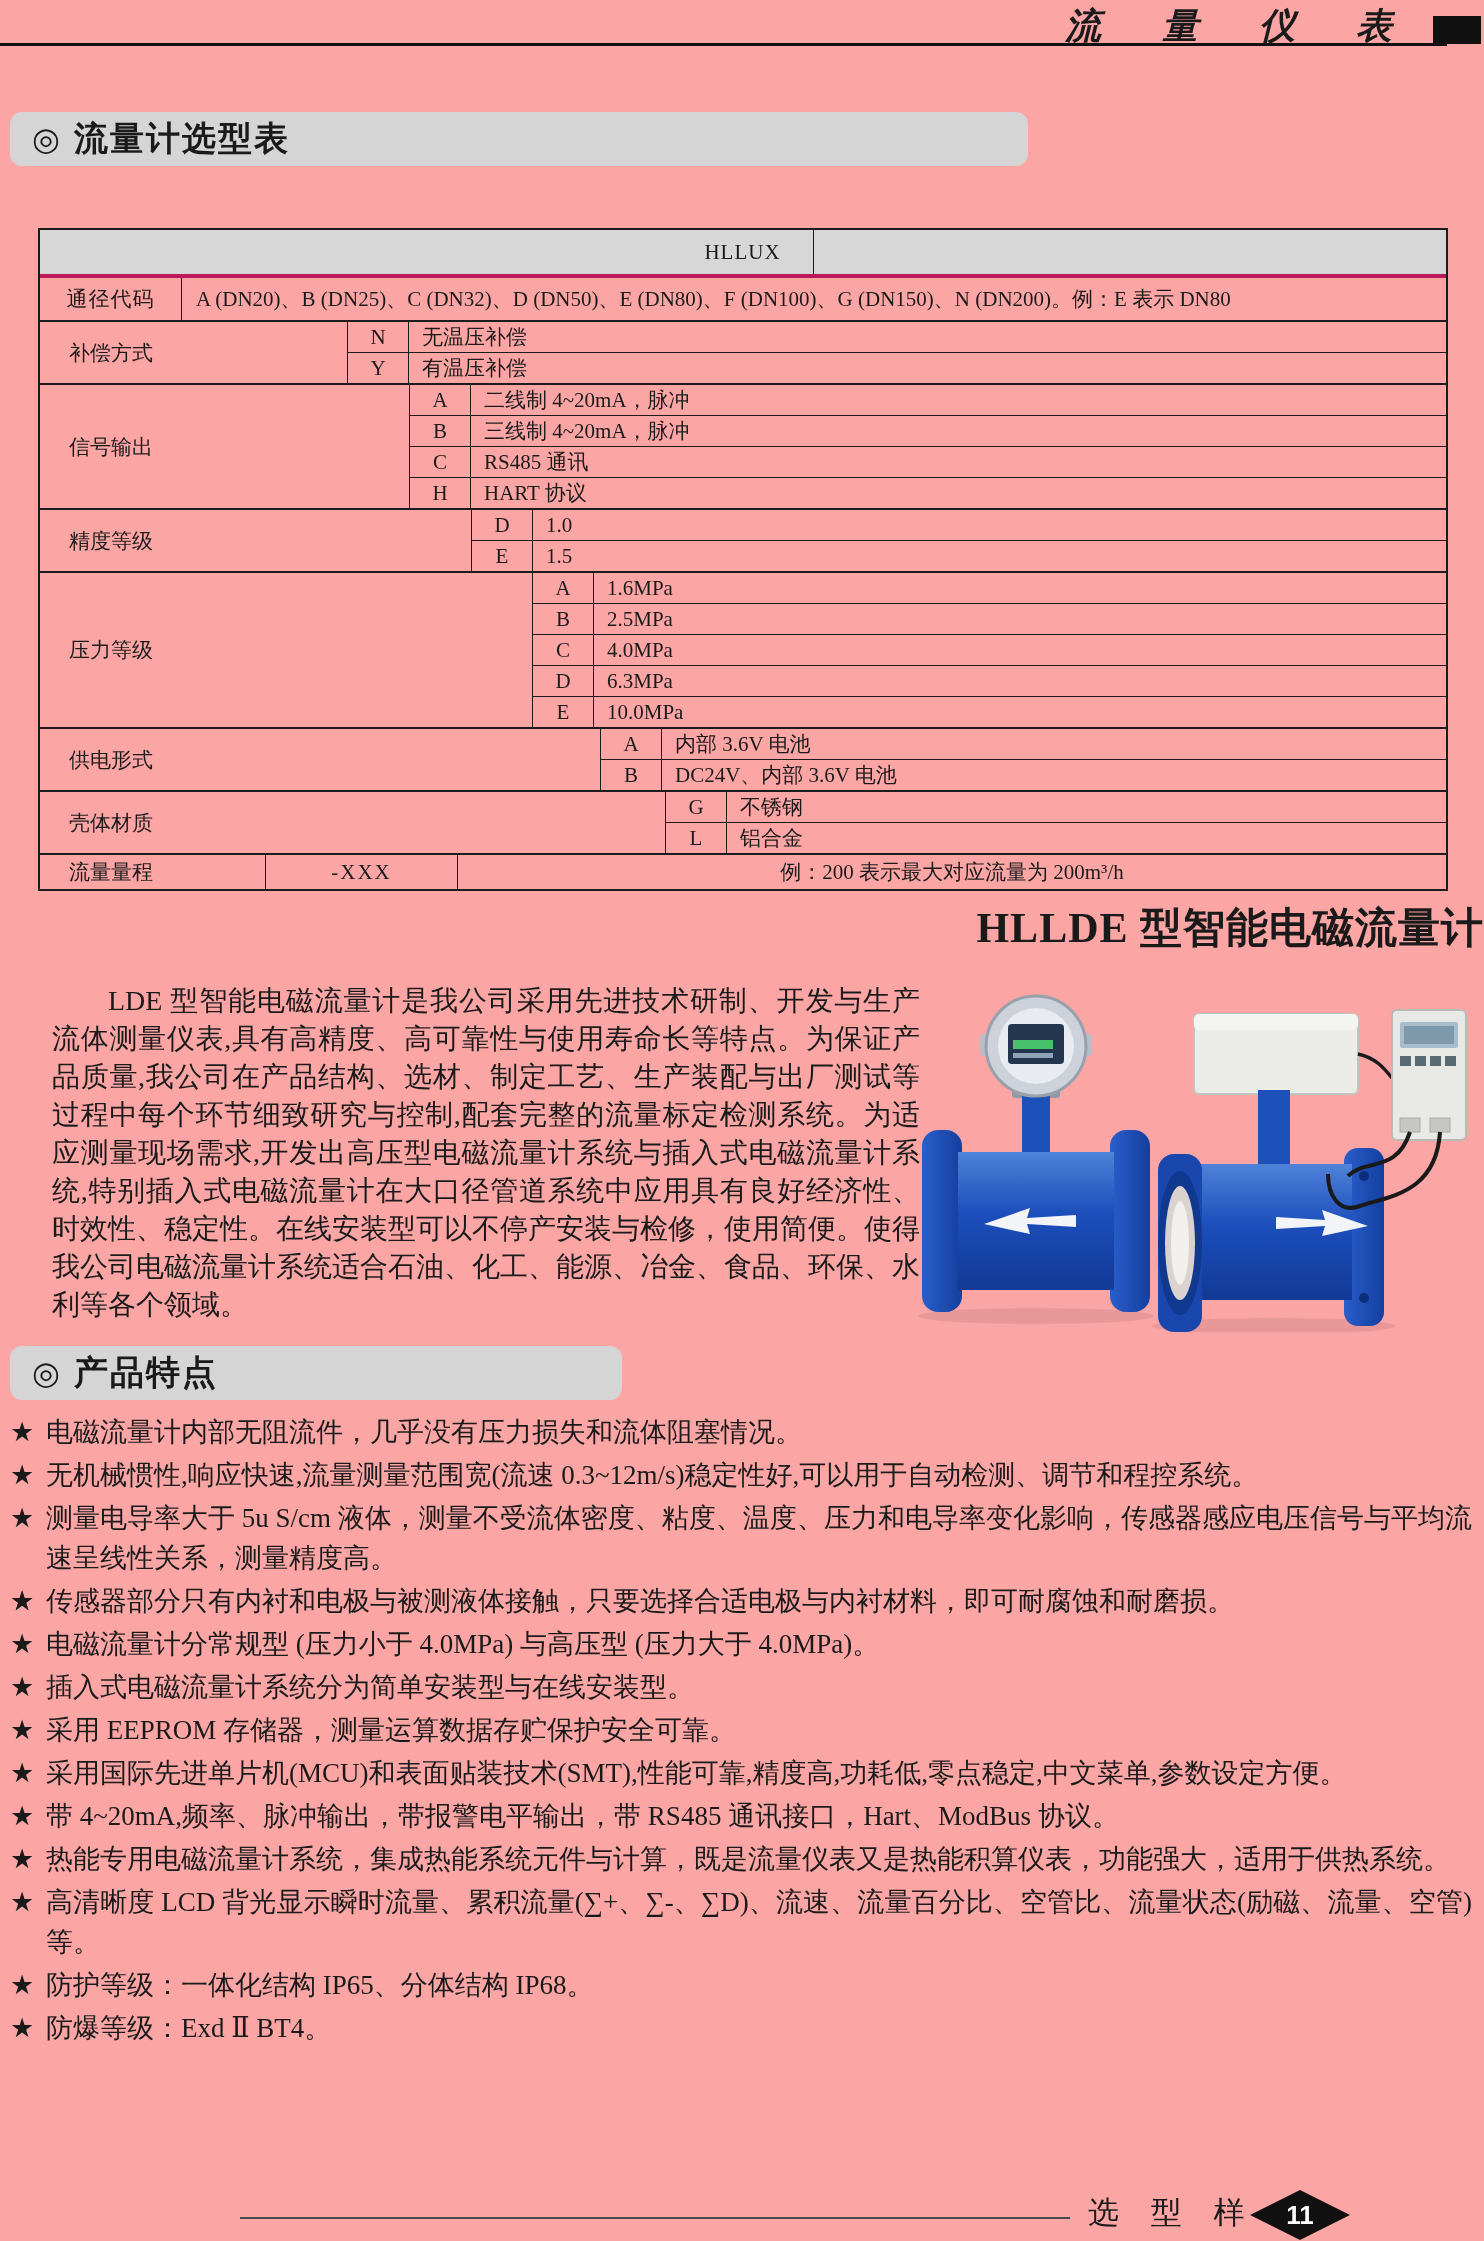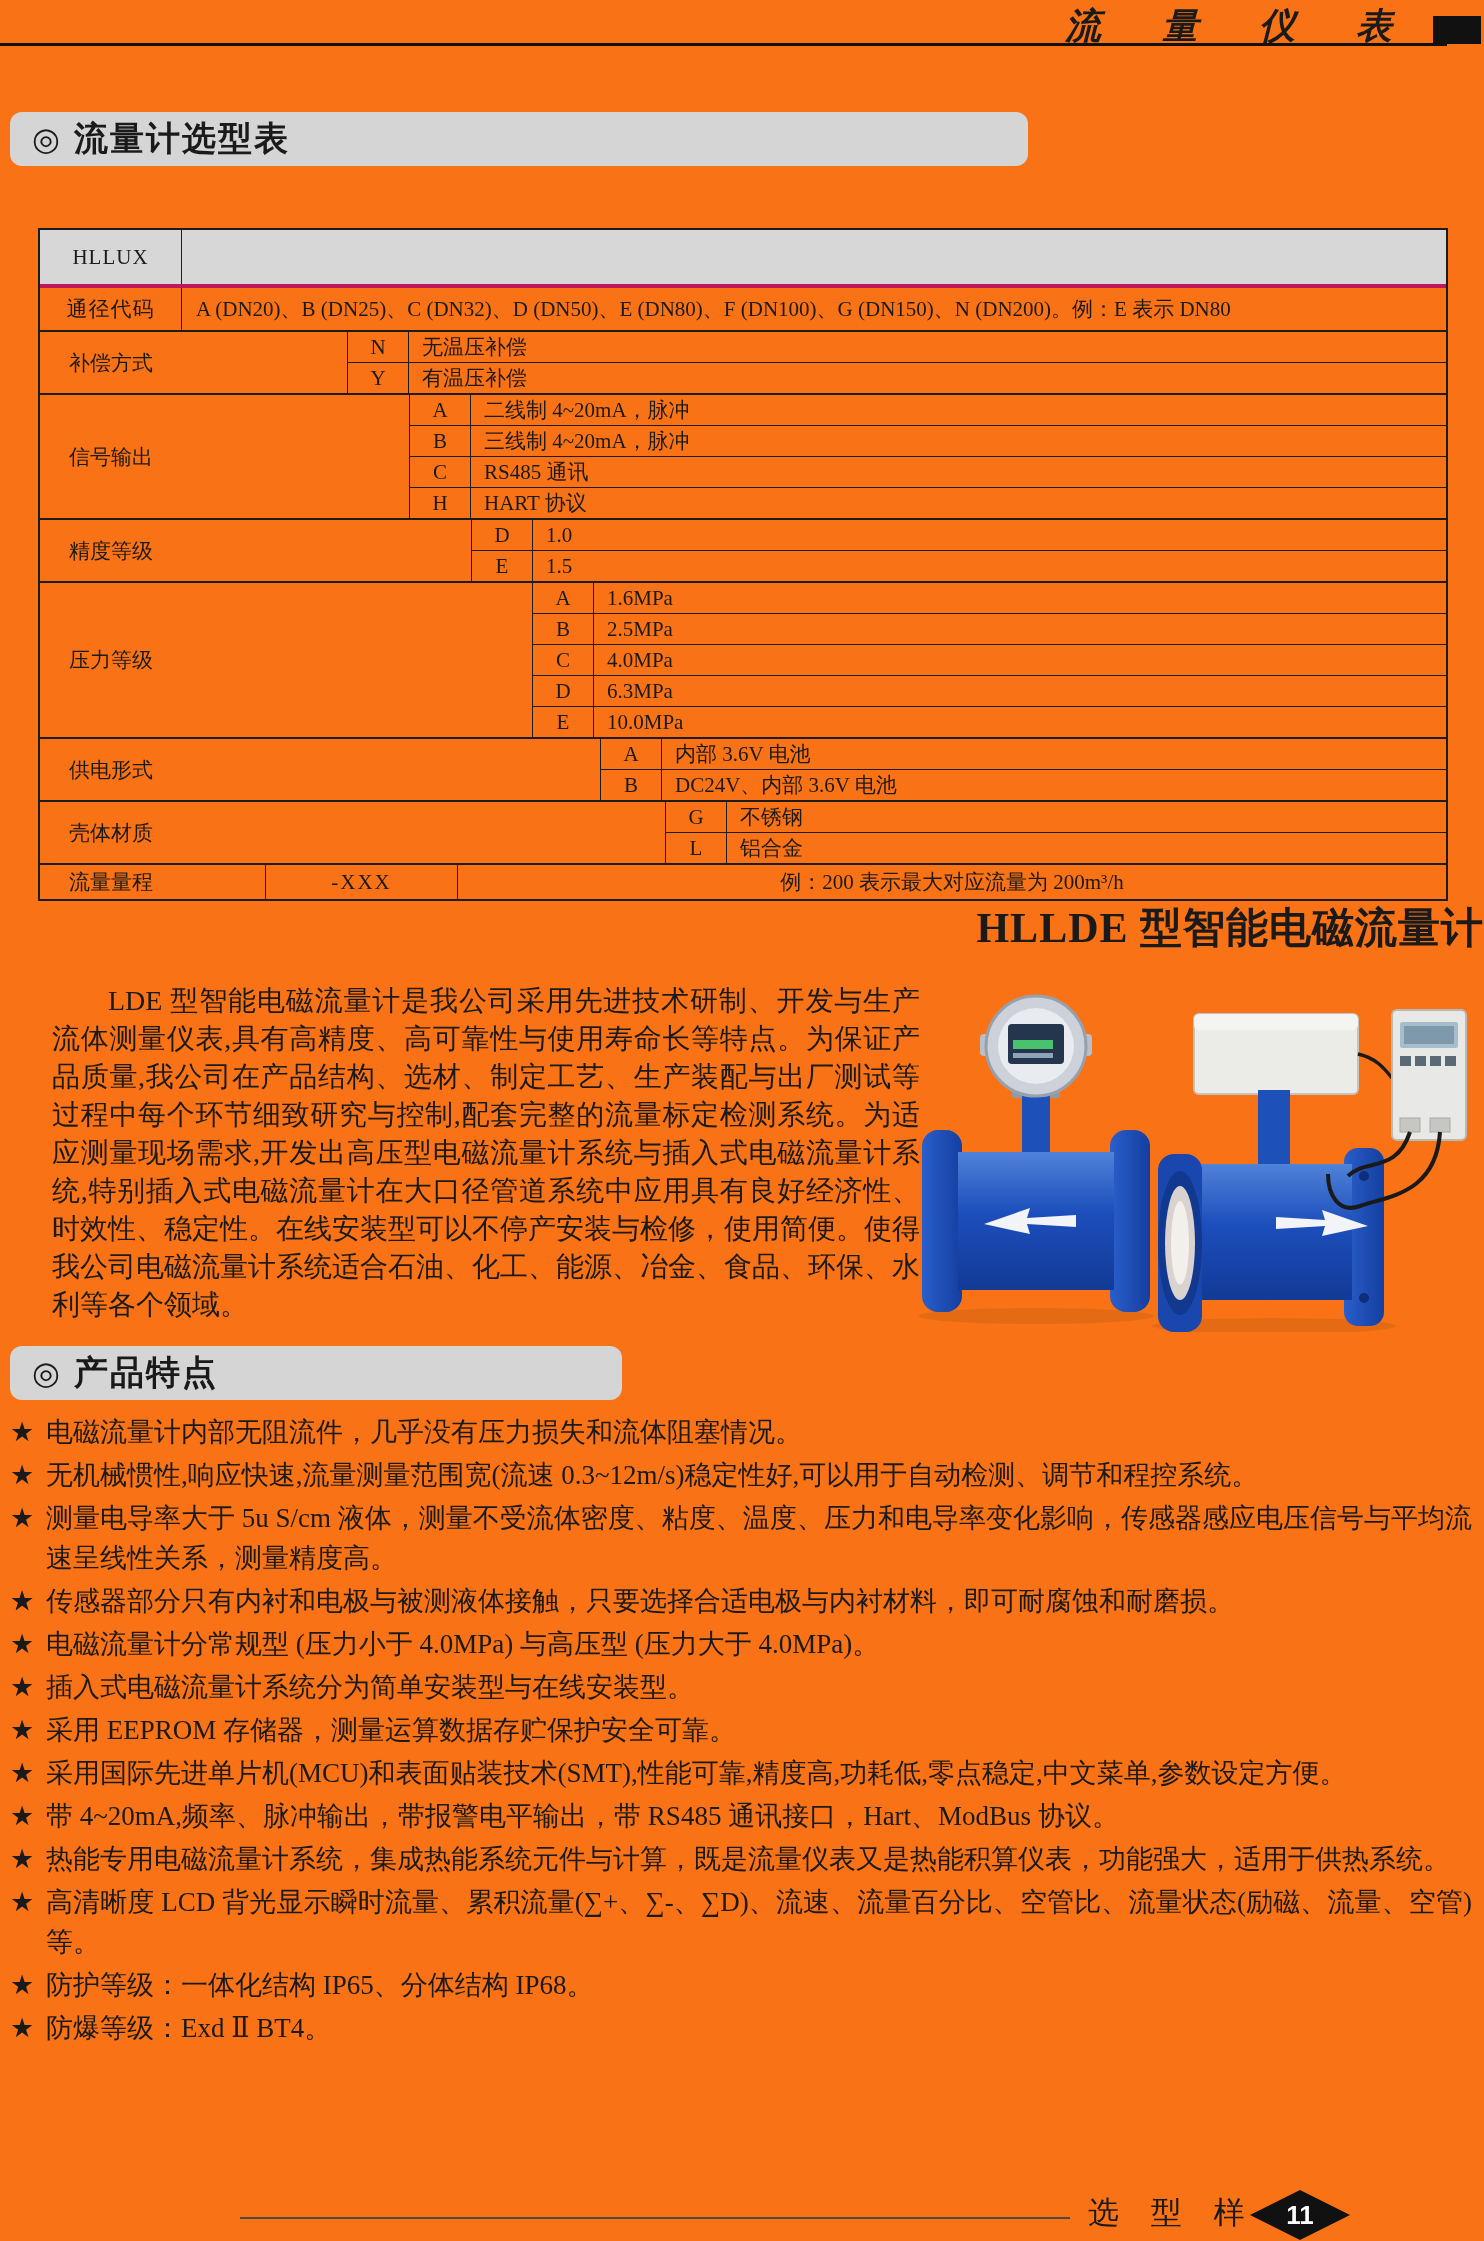--- a/index.html
+++ b/index.html
@@ -1,35 +1,35 @@
 <!DOCTYPE html>
 <html><head>
 <meta charset="utf-8">
 <style>
   html,body{margin:0;padding:0;background:#ffffff;}
   .page{
-    position:relative;width:1484px;height:2241px;background:#f97316;overflow:hidden;
+    position:relative;width:1484px;height:2241px;background:#fca5a5;overflow:hidden;
     font-family:"Liberation Serif","DejaVu Serif",serif;color:#1a1a1a;
   }
   
   .masthead{position:absolute;top:2px;right:66px;font-size:36px;font-weight:bold;font-style:italic;
     letter-spacing:26px;white-space:nowrap;}
   .mast-square{position:absolute;left:1433px;top:16px;width:48px;height:28px;background:#111;}
   .mast-rule{position:absolute;left:0;top:43px;width:1447px;height:3px;background:#111;}
   
   .secbar{position:absolute;height:54px;background:#d5d5d5;border-radius:12px;
     display:flex;align-items:center;gap:14px;padding-left:22px;box-sizing:border-box;}
   .secbar .circ{font-size:32px;line-height:1;}
   .secbar .sectitle{font-size:34px;font-weight:bold;letter-spacing:2px;}
   #bar-selection{left:10px;top:112px;width:1018px;}
   #bar-features{left:10px;top:1346px;width:612px;}
   
   .tbl{position:absolute;left:38px;top:228px;width:1410px;border:2px solid #1c1c1c;box-sizing:border-box;
     font-size:21px;}
-  .row-model{display:flex;height:54px;background:#d7d7d7;}
+  .row-model{display:flex;height:44px;background:#d7d7d7;justify-content:center;}
   .cell-label{width:142px;border-right:1px solid #1c1c1c;display:flex;align-items:center;justify-content:center;
     box-sizing:border-box;letter-spacing:1px;}
   .row-diam{display:flex;height:42px;border-top:4px solid #be185d;justify-content:space-between;}
   .diam-desc{flex:1;display:flex;align-items:center;padding-left:14px;white-space:nowrap;}
   .tgroup{position:relative;border-top:2px solid #1c1c1c;}
   .glabel{position:absolute;left:0;top:0;bottom:0;width:142px;display:flex;align-items:center;justify-content:center;}
   .trow{display:flex;height:30px;}
   .trow + .trow{border-top:1px solid #1c1c1c;}
   .code-cell{width:62px;border-left:1px solid #1c1c1c;border-right:1px solid #1c1c1c;
     display:flex;align-items:center;justify-content:center;box-sizing:border-box;}

